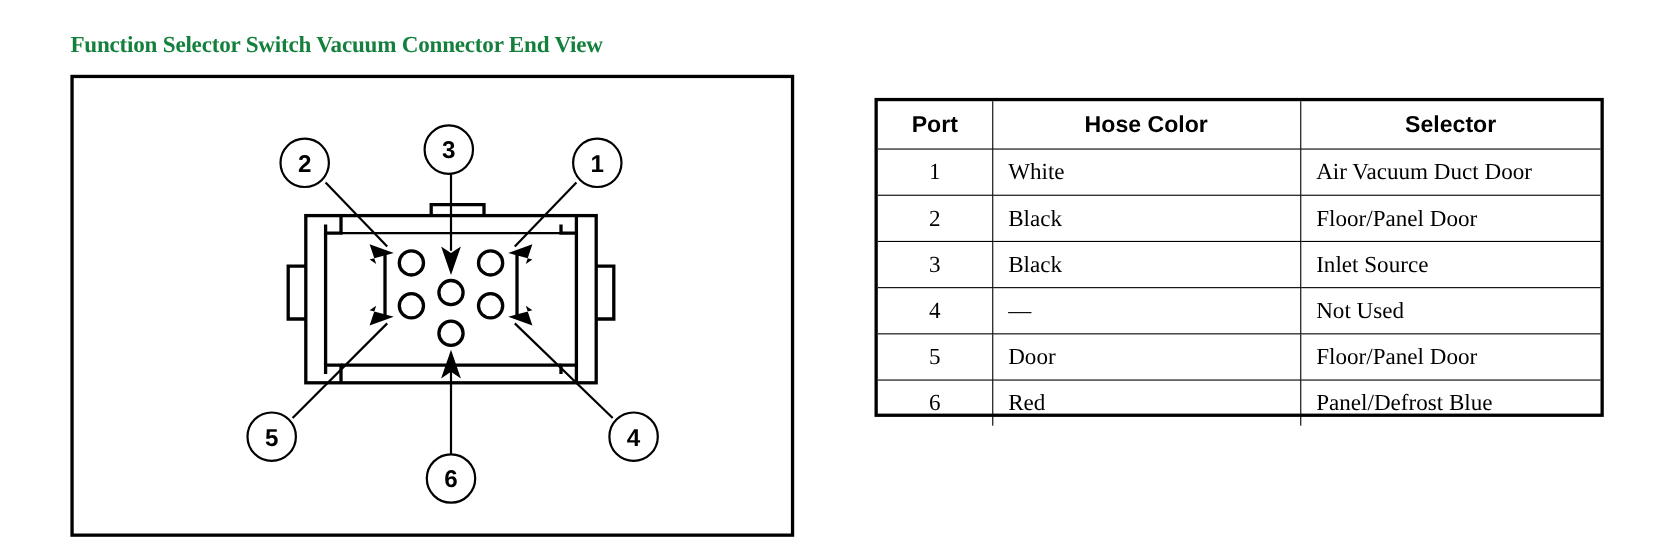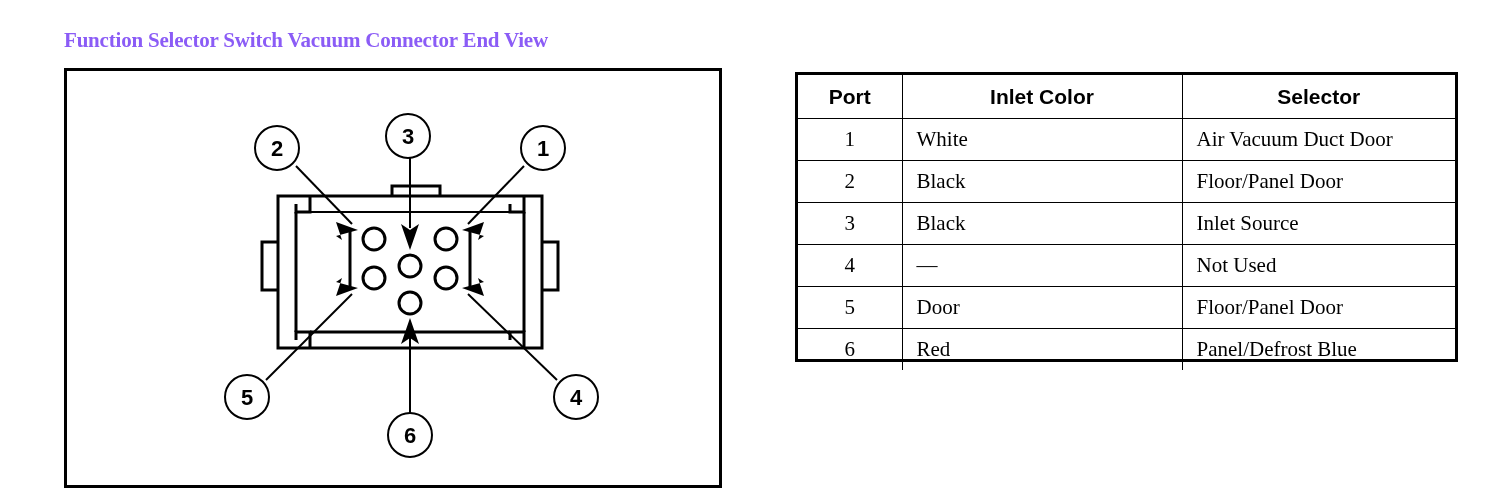--- a/index.html
+++ b/index.html
@@ -17,21 +17,21 @@
 
   
   #figure-title {
     position: absolute;
     left: 64px;
     top: 28px;
     font-family: "Liberation Serif", serif;
     font-weight: bold;
     font-size: 21px;
     letter-spacing: -0.2px;
-    color: #8b5cf6;
+    color: #15803d;
     white-space: nowrap;
   }
 
   
   #figure-panel {
     position: absolute;
     left: 64px;
     top: 68px;
     width: 658px;
     height: 420px;
@@ -42,21 +42,21 @@
   #connector-svg {
     position: absolute;
     left: 0;
     top: 0;
   }
 
   
   #port-table-wrap {
     position: absolute;
     left: 795px;
-    top: 72px;
+    top: 89px;
     width: 663px;
     height: 290px;
     border: 3px solid #000;
     box-sizing: border-box;
     background: #fff;
   }
   table#port-table {
     border-collapse: collapse;
     width: 100%;
     height: 100%;
@@ -206,21 +206,21 @@
 <div id="port-table-wrap">
   <table id="port-table">
     <colgroup>
       <col class="c-port">
         <col class="c-hose">
         <col class="c-func">
     </colgroup>
     <thead>
       <tr>
         <th>Port</th>
-        <th>Inlet Color</th>
+        <th>Hose Color</th>
         <th>Selector</th>
       </tr>
     </thead>
     <tbody>
       <tr>
         <td class="port-cell">1</td>
         <td>White</td>
         <td>Air Vacuum Duct Door</td>
       </tr>
       <tr>

